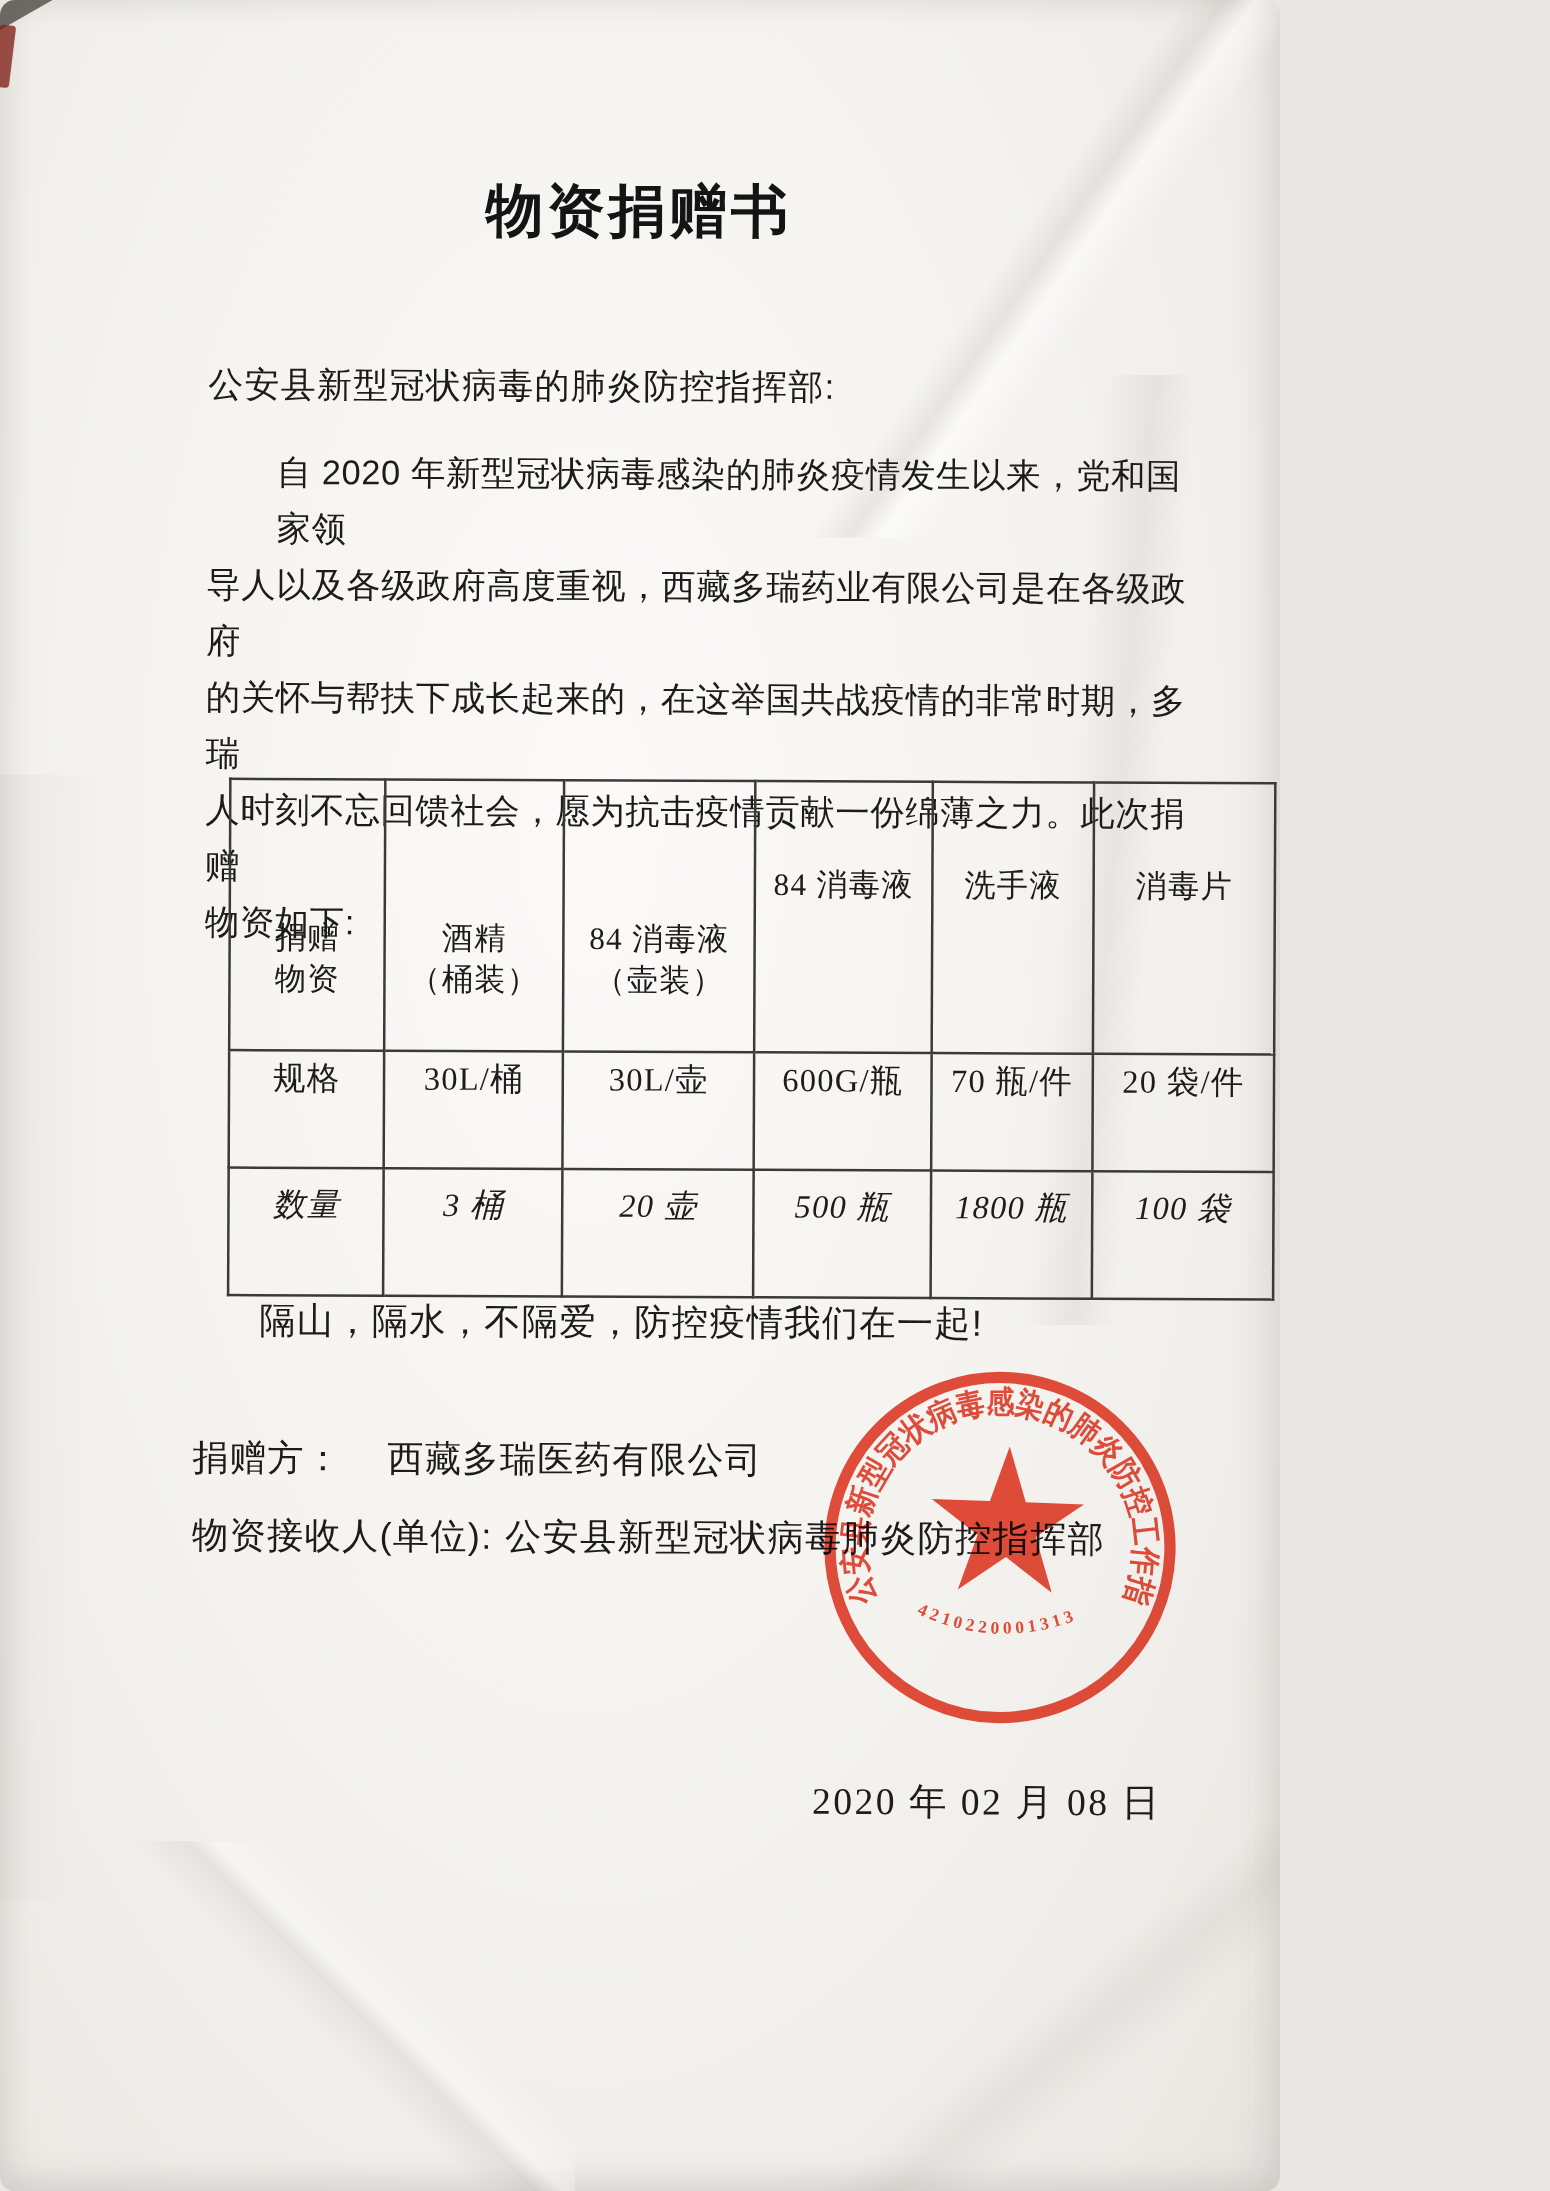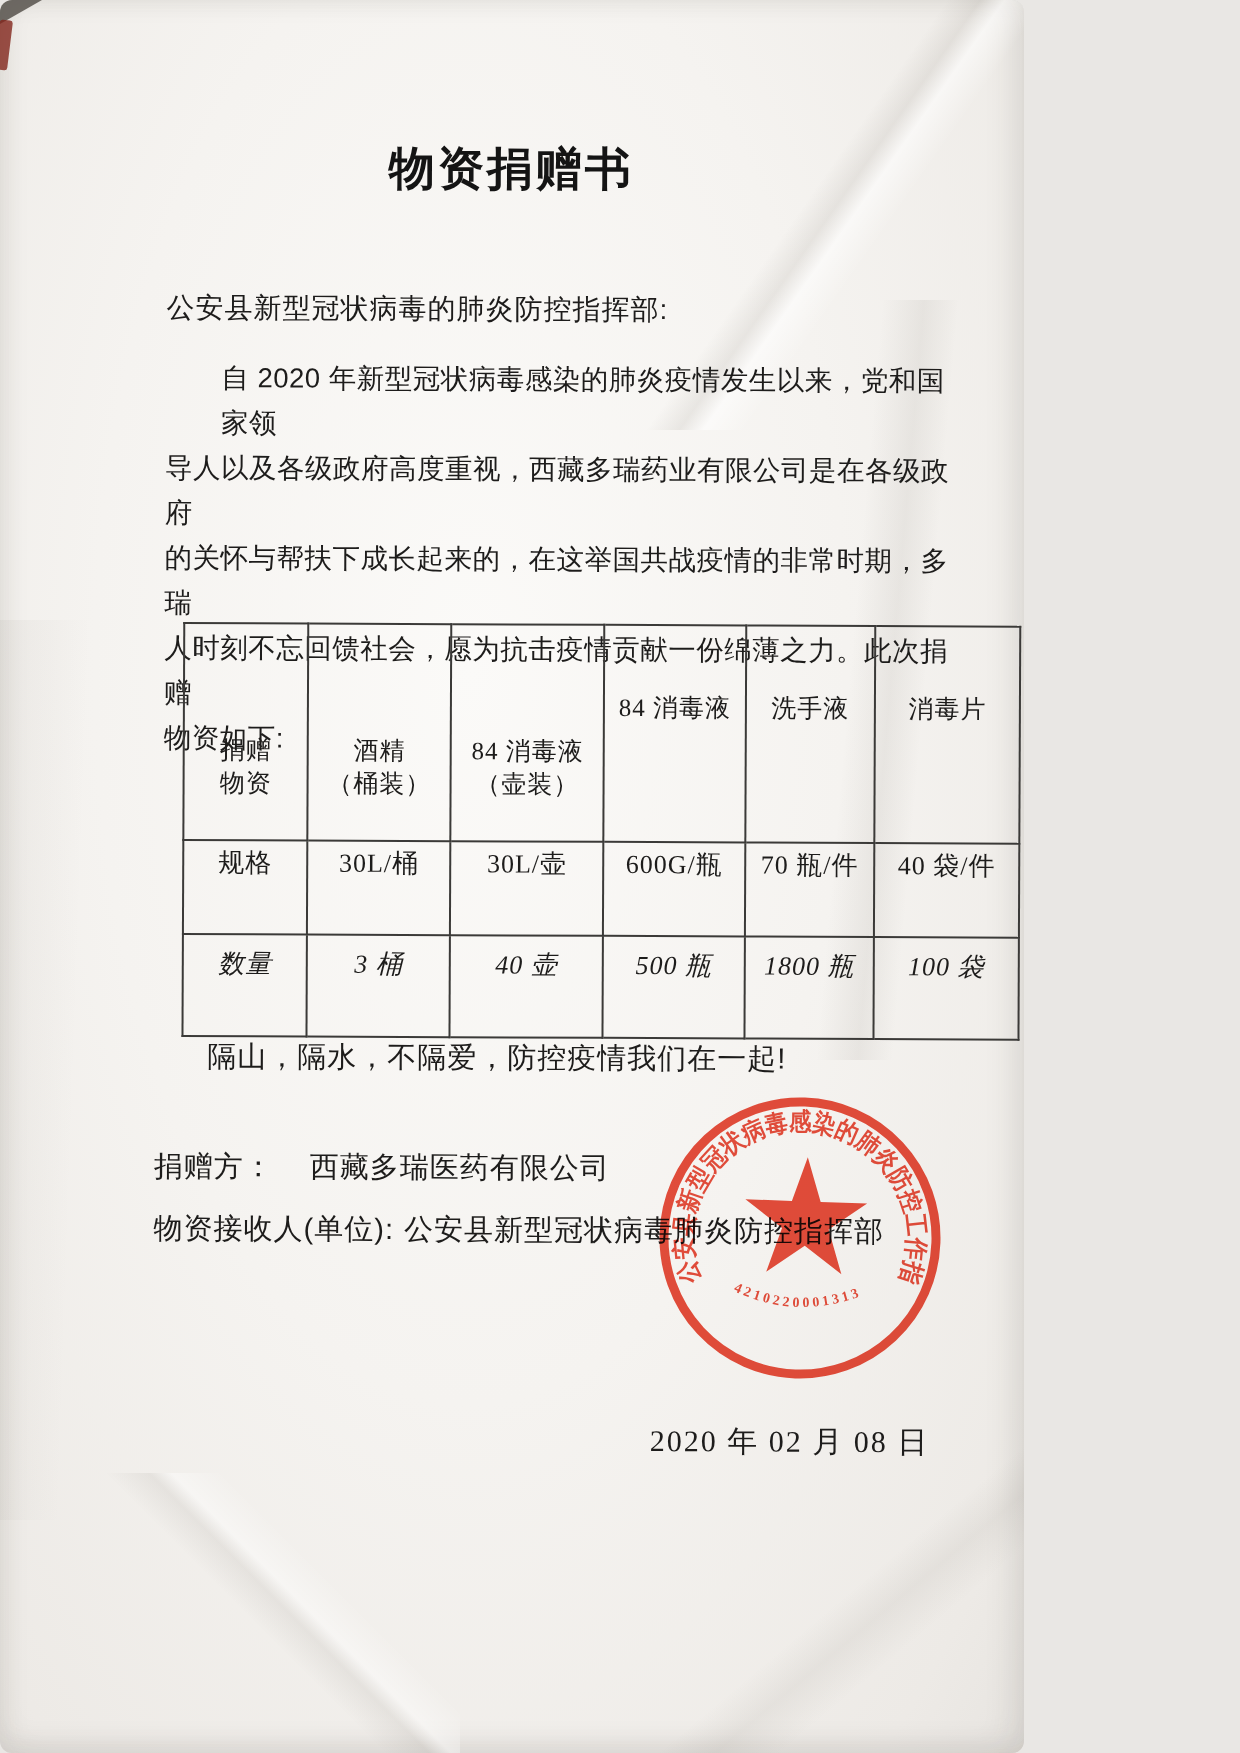--- a/index.html
+++ b/index.html
@@ -126,26 +126,26 @@
           <span>消毒片</span>
               </div>
             </td>
       </tr>
       <tr class="vrow spec">
         <td>规格</td>
         <td>30L/桶</td>
         <td>30L/壶</td>
         <td>600G/瓶</td>
         <td>70 瓶/件</td>
-        <td>40 袋/件</td>
+        <td>20 袋/件</td>
       </tr>
       <tr class="vrow qty">
         <td>数量</td>
         <td>3 桶</td>
-        <td>40 壶</td>
+        <td>20 壶</td>
         <td>500 瓶</td>
         <td>1800 瓶</td>
         <td>100 袋</td>
       </tr>
       </tbody>
     </table>
 
     <div class="slogan">隔山，隔水，不隔爱，防控疫情我们在一起!</div>
 
     <div class="sigline donor">

